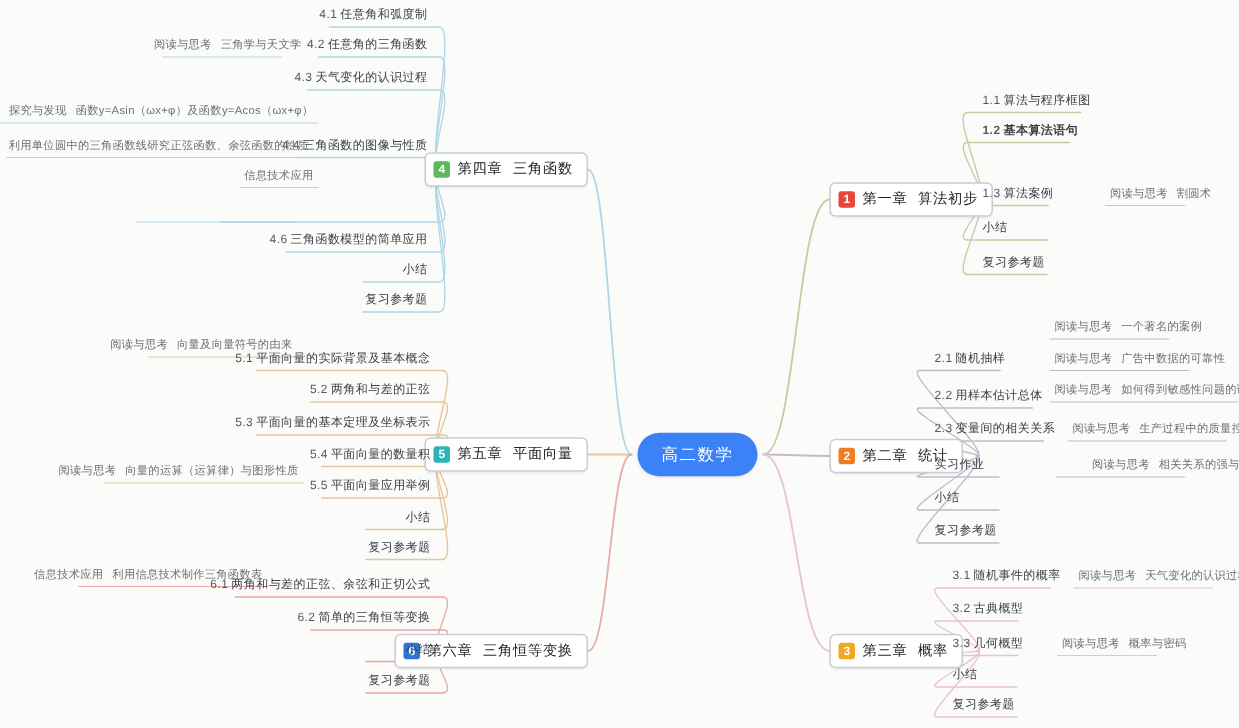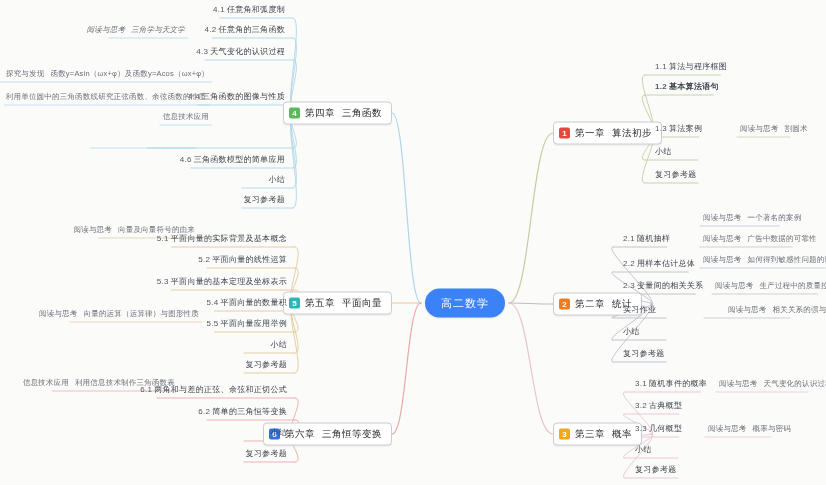--- a/index.html
+++ b/index.html
@@ -252,36 +252,36 @@
     <div class="node topic" style="left: 632px; top: 437px;"><span class="num">3.3</span><span>几何概型</span></div>
     <div class="node note" style="left: 705px; top: 437px;"><span class="ntag">阅读与思考</span><span class="ngap"></span><span>概率与密码</span></div>
     <div class="node topic" style="left: 632px; top: 458px;"><span>小结</span></div>
     <div class="node topic" style="left: 632px; top: 478px;"><span>复习参考题</span></div>
     <div class="node chapter right-anchored" style="left: 392px; top: 113px;">
       <span class="badge" style="background: rgb(92, 184, 92);">4</span>
       <span class="ch-title"><span>第四章</span><span class="sep"></span><span>三角函数</span></span>
     </div>
     <div class="node topic r-anchor" style="left: 288px; top: 18px;"><span class="num">4.1</span><span>任意角和弧度制</span></div>
     <div class="node topic r-anchor" style="left: 288px; top: 38px;"><span class="num">4.2</span><span>任意角的三角函数</span></div>
-    <div class="node note r-anchor" style="left: 188px; top: 38px; font-style: italic;"><span class="ntag">阅读与思考</span><span class="ngap"></span><span>三角学与天文学</span></div>
+    <div class="node note r-anchor" style="left: 204px; top: 38px;"><span class="ntag">阅读与思考</span><span class="ngap"></span><span>三角学与天文学</span></div>
     <div class="node topic r-anchor" style="left: 288px; top: 60px;"><span class="num">4.3</span><span>天气变化的认识过程</span></div>
     <div class="node topic r-anchor" style="left: 288px; top: 105px;"><span class="num">4.4</span><span>三角函数的图像与性质</span></div>
     <div class="node note r-anchor" style="left: 212px; top: 82px;"><span class="ntag">探究与发现</span><span class="ngap"></span><span>函数y=Asin（ωx+φ）及函数y=Acos（ωx+φ）</span></div>
     <div class="node note r-anchor" style="left: 209px; top: 105px;"><span class="ngap"></span><span>利用单位圆中的三角函数线研究正弦函数、余弦函数的性质</span></div>
     <div class="node note r-anchor" style="left: 212px; top: 125px;"><span class="ntag">信息技术应用</span></div>
     <div class="node topic r-anchor" style="left: 288px; top: 168px;"><span class="num">4.6</span><span>三角函数模型的简单应用</span></div>
     <div class="node topic r-anchor" style="left: 288px; top: 188px;"><span>小结</span></div>
     <div class="node topic r-anchor" style="left: 288px; top: 208px;"><span>复习参考题</span></div>
     <div class="node chapter right-anchored" style="left: 392px; top: 303px;">
       <span class="badge" style="background: rgb(43, 181, 184);">5</span>
       <span class="ch-title"><span>第五章</span><span class="sep"></span><span>平面向量</span></span>
     </div>
     <div class="node topic r-anchor" style="left: 290px; top: 247px;"><span class="num">5.1</span><span>平面向量的实际背景及基本概念</span></div>
     <div class="node note r-anchor" style="left: 198px; top: 238px;"><span class="ntag">阅读与思考</span><span class="ngap"></span><span>向量及向量符号的由来</span></div>
-    <div class="node topic r-anchor" style="left: 290px; top: 268px;"><span class="num">5.2</span><span>平面向量的线性运算</span></div>
+    <div class="node topic r-anchor" style="left: 290px; top: 268px;"><span class="num">5.2</span><span>两角和与差的正弦</span></div>
     <div class="node topic r-anchor" style="left: 290px; top: 290px;"><span class="num">5.3</span><span>平面向量的基本定理及坐标表示</span></div>
     <div class="node topic r-anchor" style="left: 290px; top: 311px;"><span class="num">5.4</span><span>平面向量的数量积</span></div>
     <div class="node topic r-anchor" style="left: 290px; top: 332px;"><span class="num">5.5</span><span>平面向量应用举例</span></div>
     <div class="node note r-anchor" style="left: 202px; top: 322px;"><span class="ntag">阅读与思考</span><span class="ngap"></span><span>向量的运算（运算律）与图形性质</span></div>
     <div class="node topic r-anchor" style="left: 290px; top: 353px;"><span>小结</span></div>
     <div class="node topic r-anchor" style="left: 290px; top: 373px;"><span>复习参考题</span></div>
     <div class="node chapter right-anchored" style="left: 392px; top: 434px;">
       <span class="badge" style="background: rgb(47, 115, 216);">6</span>
       <span class="ch-title"><span>第六章</span><span class="sep"></span><span>三角恒等变换</span></span>
     </div>

